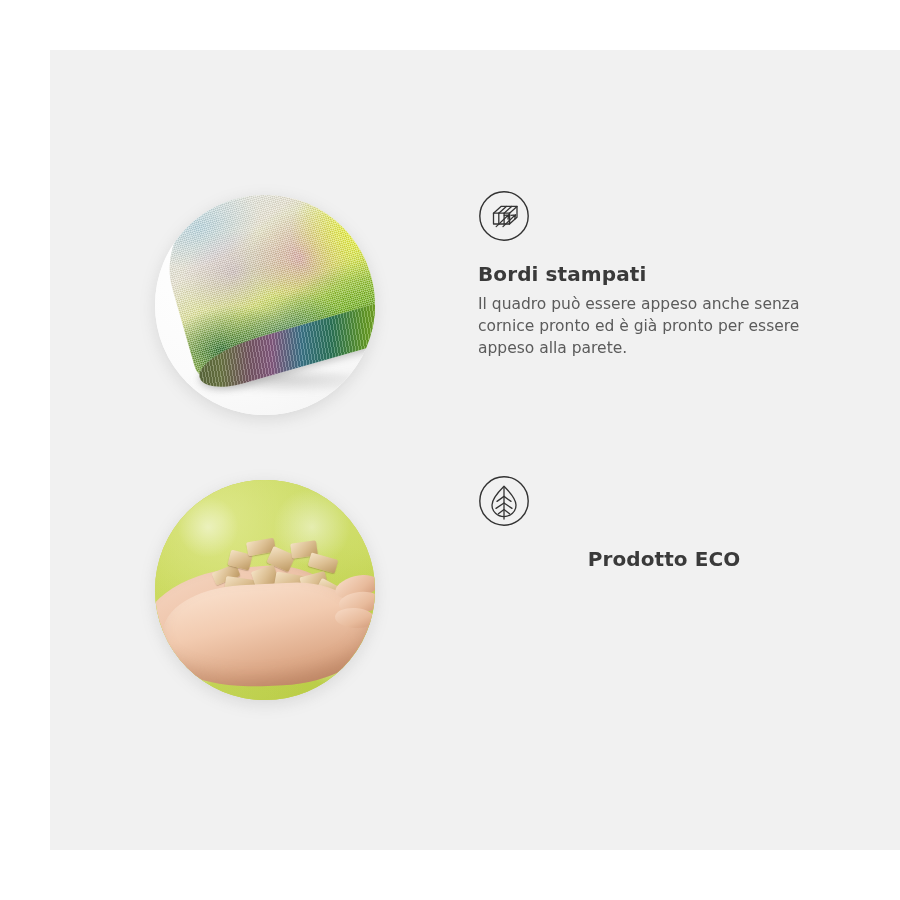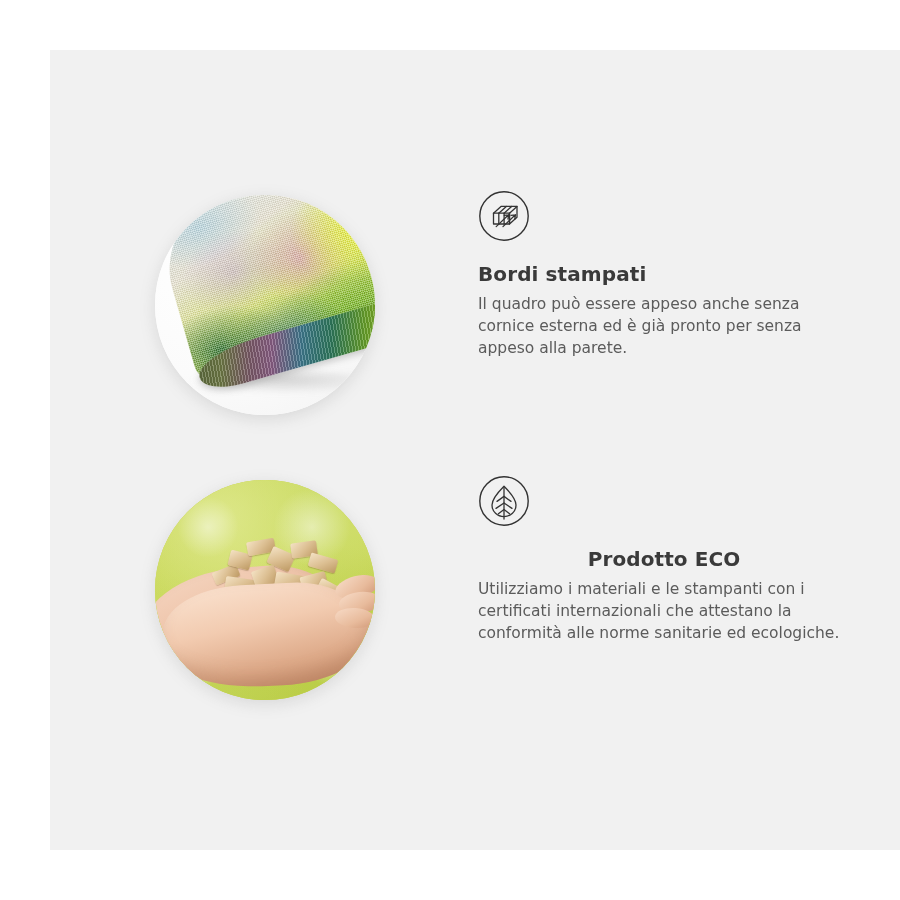--- a/index.html
+++ b/index.html
@@ -246,21 +246,21 @@
               <path d="M15.5 23.2 L23.0 16.4 L39.0 16.4 L31.5 23.2"></path>
               <path d="M31.5 23.2 L31.5 34.0 L39.0 27.2 L39.0 16.4"></path>
               <path d="M20.8 23.2 L20.8 34.0 M26.1 23.2 L26.1 34.0"></path>
               <path d="M20.8 23.2 L28.3 16.4 M26.1 23.2 L33.6 16.4"></path>
               <path d="M18.2 36.6 L30.6 24.8 M30.6 24.8 L30.0 29.1 M30.6 24.8 L26.3 25.4"></path>
               <path d="M25.0 36.6 L37.4 24.8 M37.4 24.8 L36.8 29.1 M37.4 24.8 L33.1 25.4"></path>
             </g>
           </svg>
         </span>
         <h2 class="feature-title">Bordi stampati</h2>
-        <p class="feature-desc">Il quadro può essere appeso anche senza cornice esterna ed è già pronto per senza appeso alla parete.</p>
+        <p class="feature-desc">Il quadro può essere appeso anche senza cornice pronto ed è già pronto per essere appeso alla parete.</p>
       </div>
     </div>
 
     <div class="feature" id="feature-eco">
 
       <div class="media-circle" id="media-eco">
         <div class="eco-bg"></div>
 
         <div class="eco-bokeh" style="left:22px;  top:16px;  width:62px; height:62px;"></div>
         <div class="eco-bokeh" style="left:118px; top:8px;   width:78px; height:78px;"></div>
@@ -299,18 +299,17 @@
             <g fill="none" stroke="#333333" stroke-width="1.3" stroke-linecap="round" stroke-linejoin="round">
               <path d="M26 11.2 C33.8 19.0 38.0 24.4 38.0 30.0 C38.0 36.6 32.6 41.6 26 41.6 C19.4 41.6 14.0 36.6 14.0 30.0 C14.0 24.4 18.2 19.0 26 11.2 Z"></path>
               <path d="M26 12.6 L26 44.0"></path>
               <path d="M26 21.4 L19.0 26.4 M26 21.4 L33.0 26.4"></path>
               <path d="M26 28.0 L18.0 33.4 M26 28.0 L34.0 33.4"></path>
               <path d="M26 34.6 L20.4 38.8 M26 34.6 L31.6 38.8"></path>
             </g>
           </svg>
         </span>
         <h2 class="feature-title">Prodotto ECO</h2>
-        <p class="feature-desc">Utilizziamo i materiali e le stampanti con i certificati internazionali che attestano la conformità alle norme sanitarie ed ecologiche.</p>
       </div>
     </div>
 
   </div>
 </div>
 
 </body></html>

